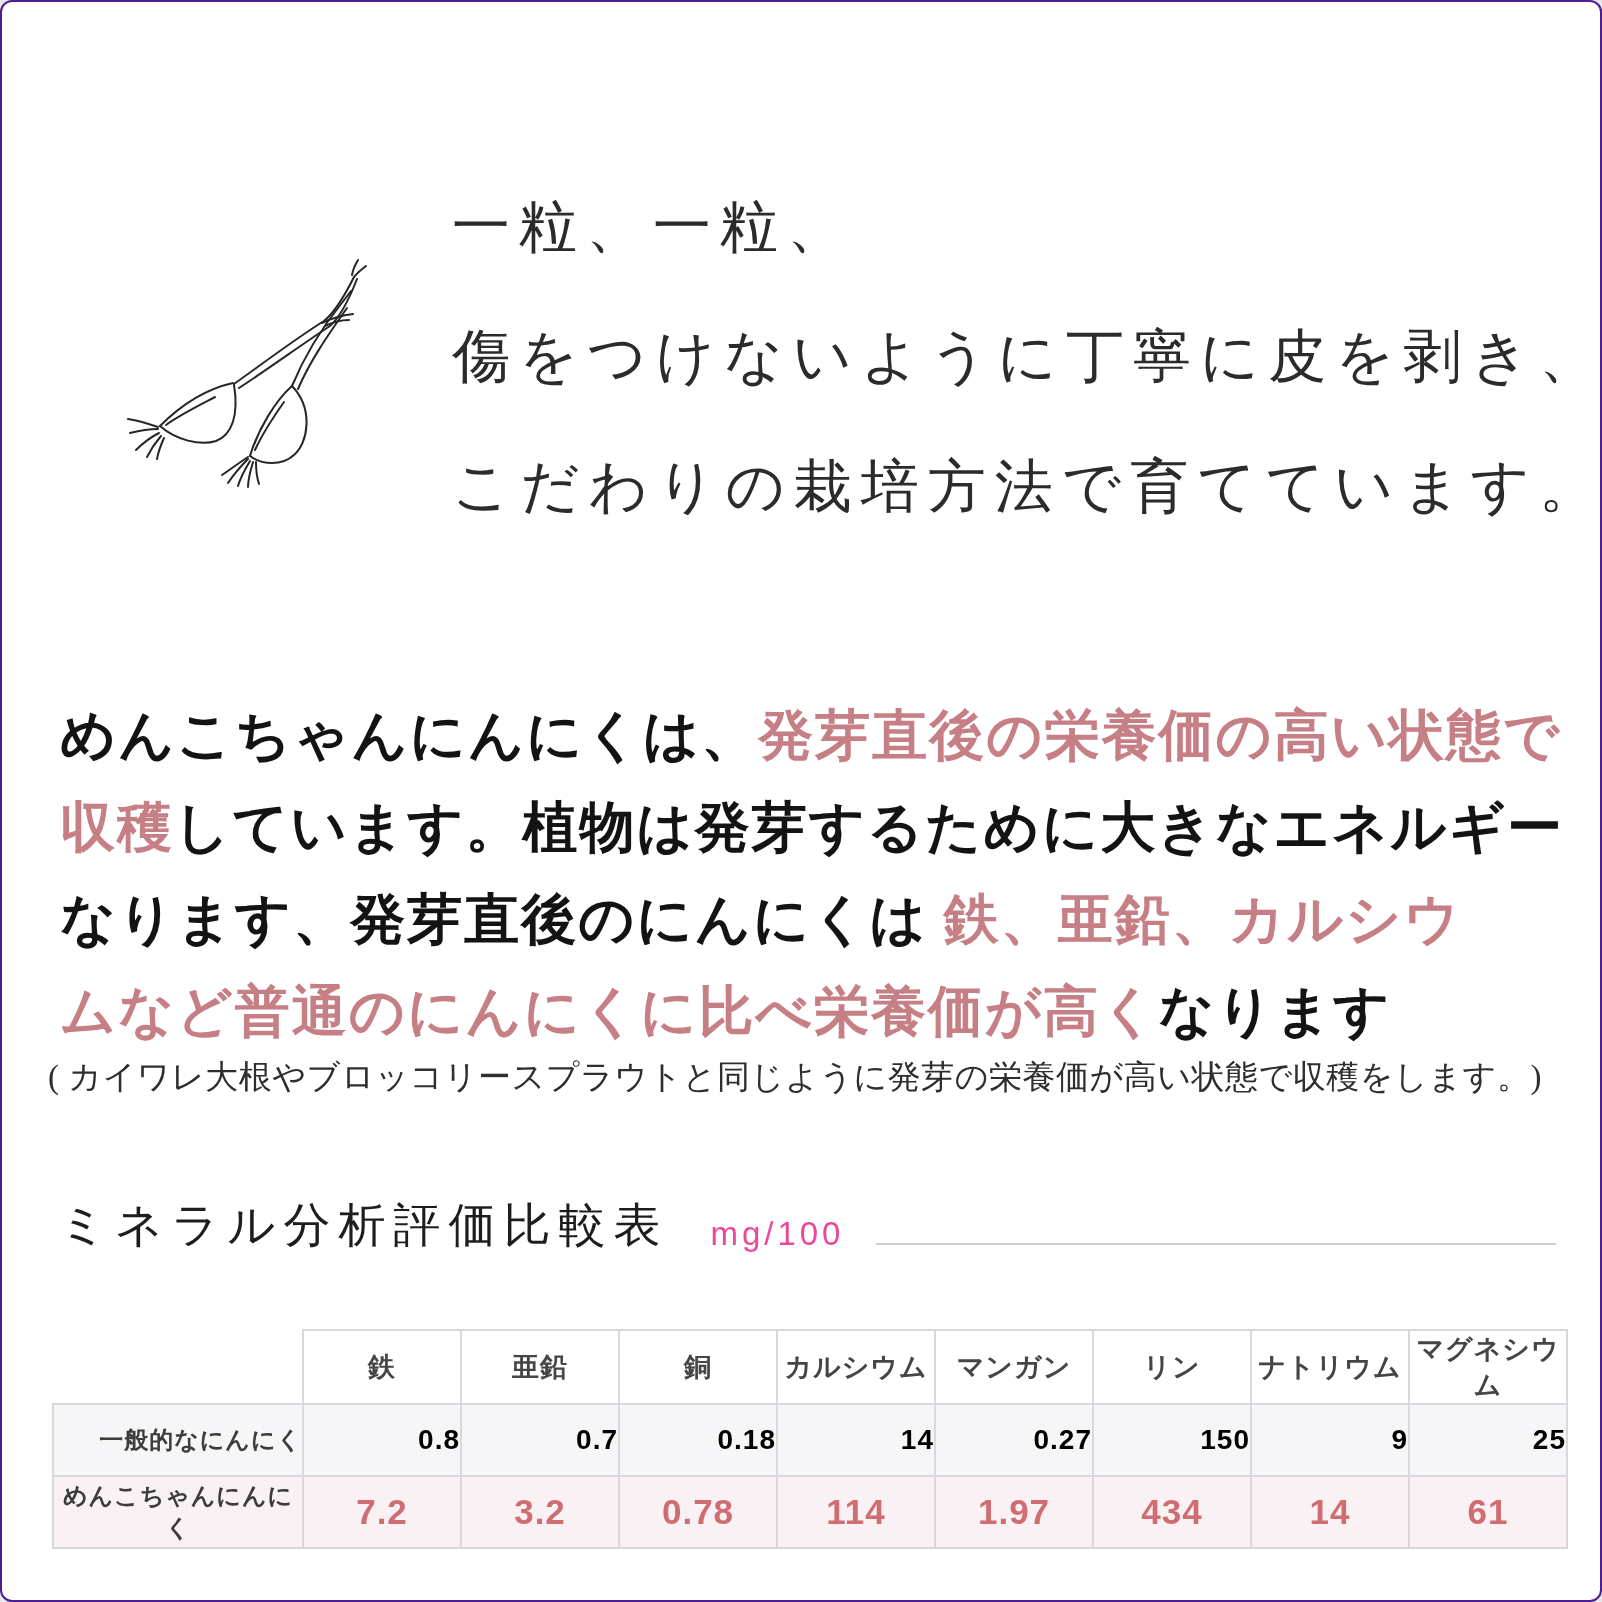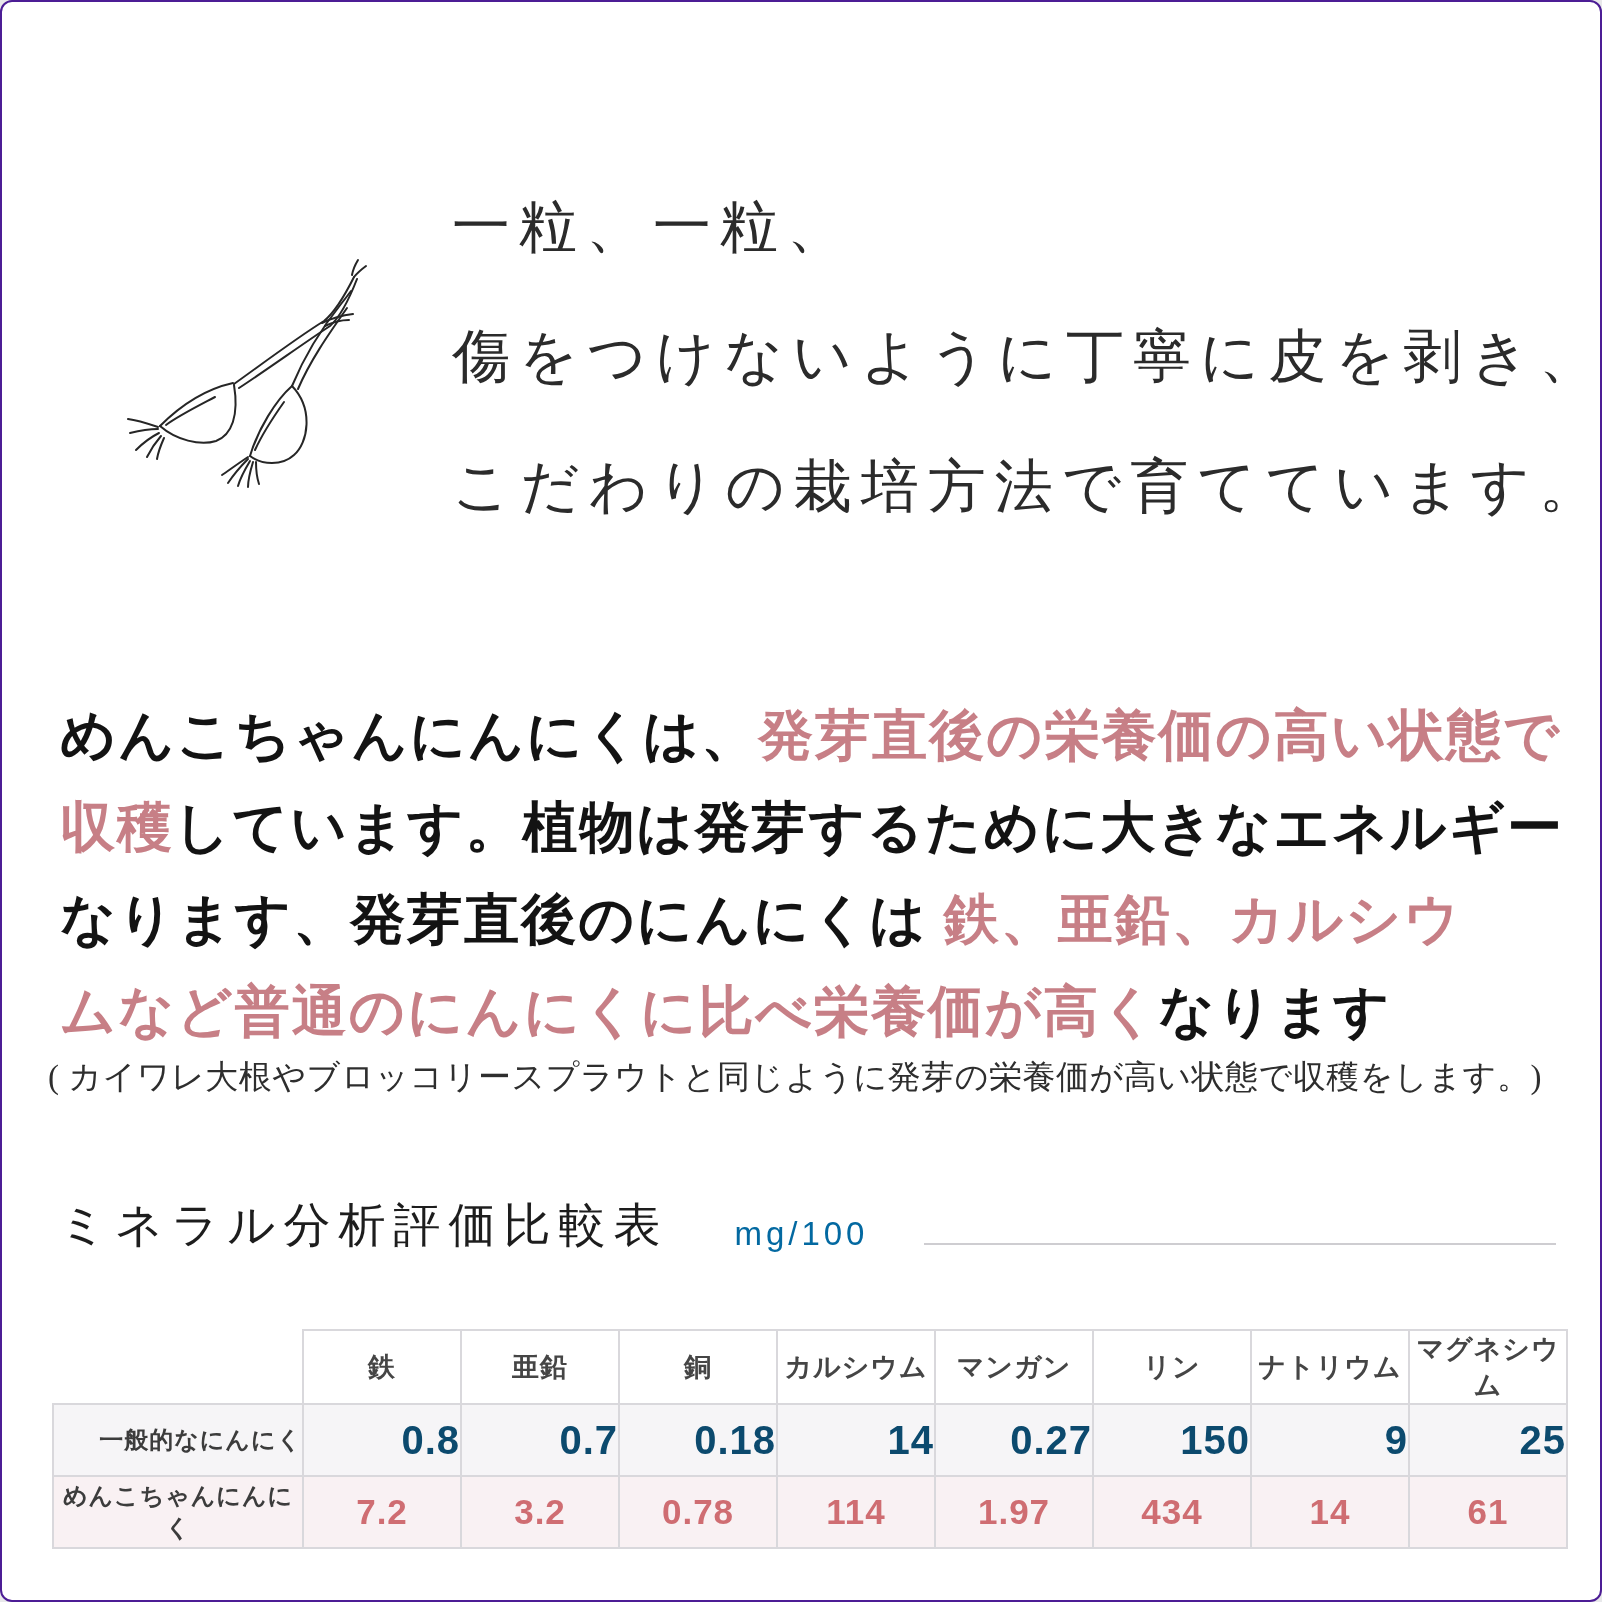--- a/index.html
+++ b/index.html
@@ -31,47 +31,47 @@
   }
   .body-par .accent{color:#c77f86;}
   
   .note{
     position:absolute;left:46px;top:1053px;
     font-size:33px;letter-spacing:0.5px;color:#2e2e2e;white-space:nowrap;
   }
   
   .title-row{
     position:absolute;left:57px;top:1192px;width:1497px;
-    display:flex;align-items:flex-end;gap:24px;
+    display:flex;align-items:flex-end;
   }
   .table-title{
     font-size:47px;letter-spacing:8px;color:#1d1d1d;white-space:nowrap;
   }
   .table-unit{
     font-family:"Liberation Sans","DejaVu Sans",sans-serif;
-    font-size:33px;letter-spacing:4px;color:#0369a1;
+    font-size:33px;letter-spacing:4px;color:#ec4899;
     margin-left:42px;margin-bottom:4px;white-space:nowrap;
   }
   .title-rule{flex:1;height:2px;background:#cecdd1;margin-left:32px;margin-bottom:12px;}
   
   .mineral-table{
     position:absolute;left:50px;top:1327px;
     border-collapse:collapse;table-layout:fixed;
     font-family:"Liberation Sans","DejaVu Sans",sans-serif;
   }
   .mineral-table td{
     border:2px solid #d9d8dc;text-align:center;vertical-align:middle;
     padding:0;overflow:hidden;
   }
   .mineral-table td.corner{border:none;background:transparent;}
   .mineral-table tr.head td{height:72px;background:#ffffff;font-weight:700;font-size:27px;color:#454545;letter-spacing:1px;}
   .mineral-table tr.r-normal td{height:70px;background:#f6f5f7;text-align:right;}
   .mineral-table tr.r-pink td{height:70px;background:#f9f1f3;}
   .mineral-table td.rowlabel{font-weight:700;font-size:24px;color:#3c3c3c;letter-spacing:1px;}
-  .mineral-table tr.r-normal td.val{font-weight:700;font-size:40px;color:#0c4a6e;letter-spacing:1px;}
+  .mineral-table tr.r-normal td.val{font-weight:700;font-size:28px;color:#000000;letter-spacing:1px;}
   .mineral-table tr.r-pink td.val{font-weight:700;font-size:35px;color:#cf6d72;letter-spacing:1px;}
 </style>
 </head>
 <body>
 
 <div class="canvas">
 
   <svg class="garlic" viewBox="0 0 290 270" aria-hidden="true">
 
     <path d="M132,127 C160,107 196,80 222,64 C232,56 244,36 252,20"></path>

